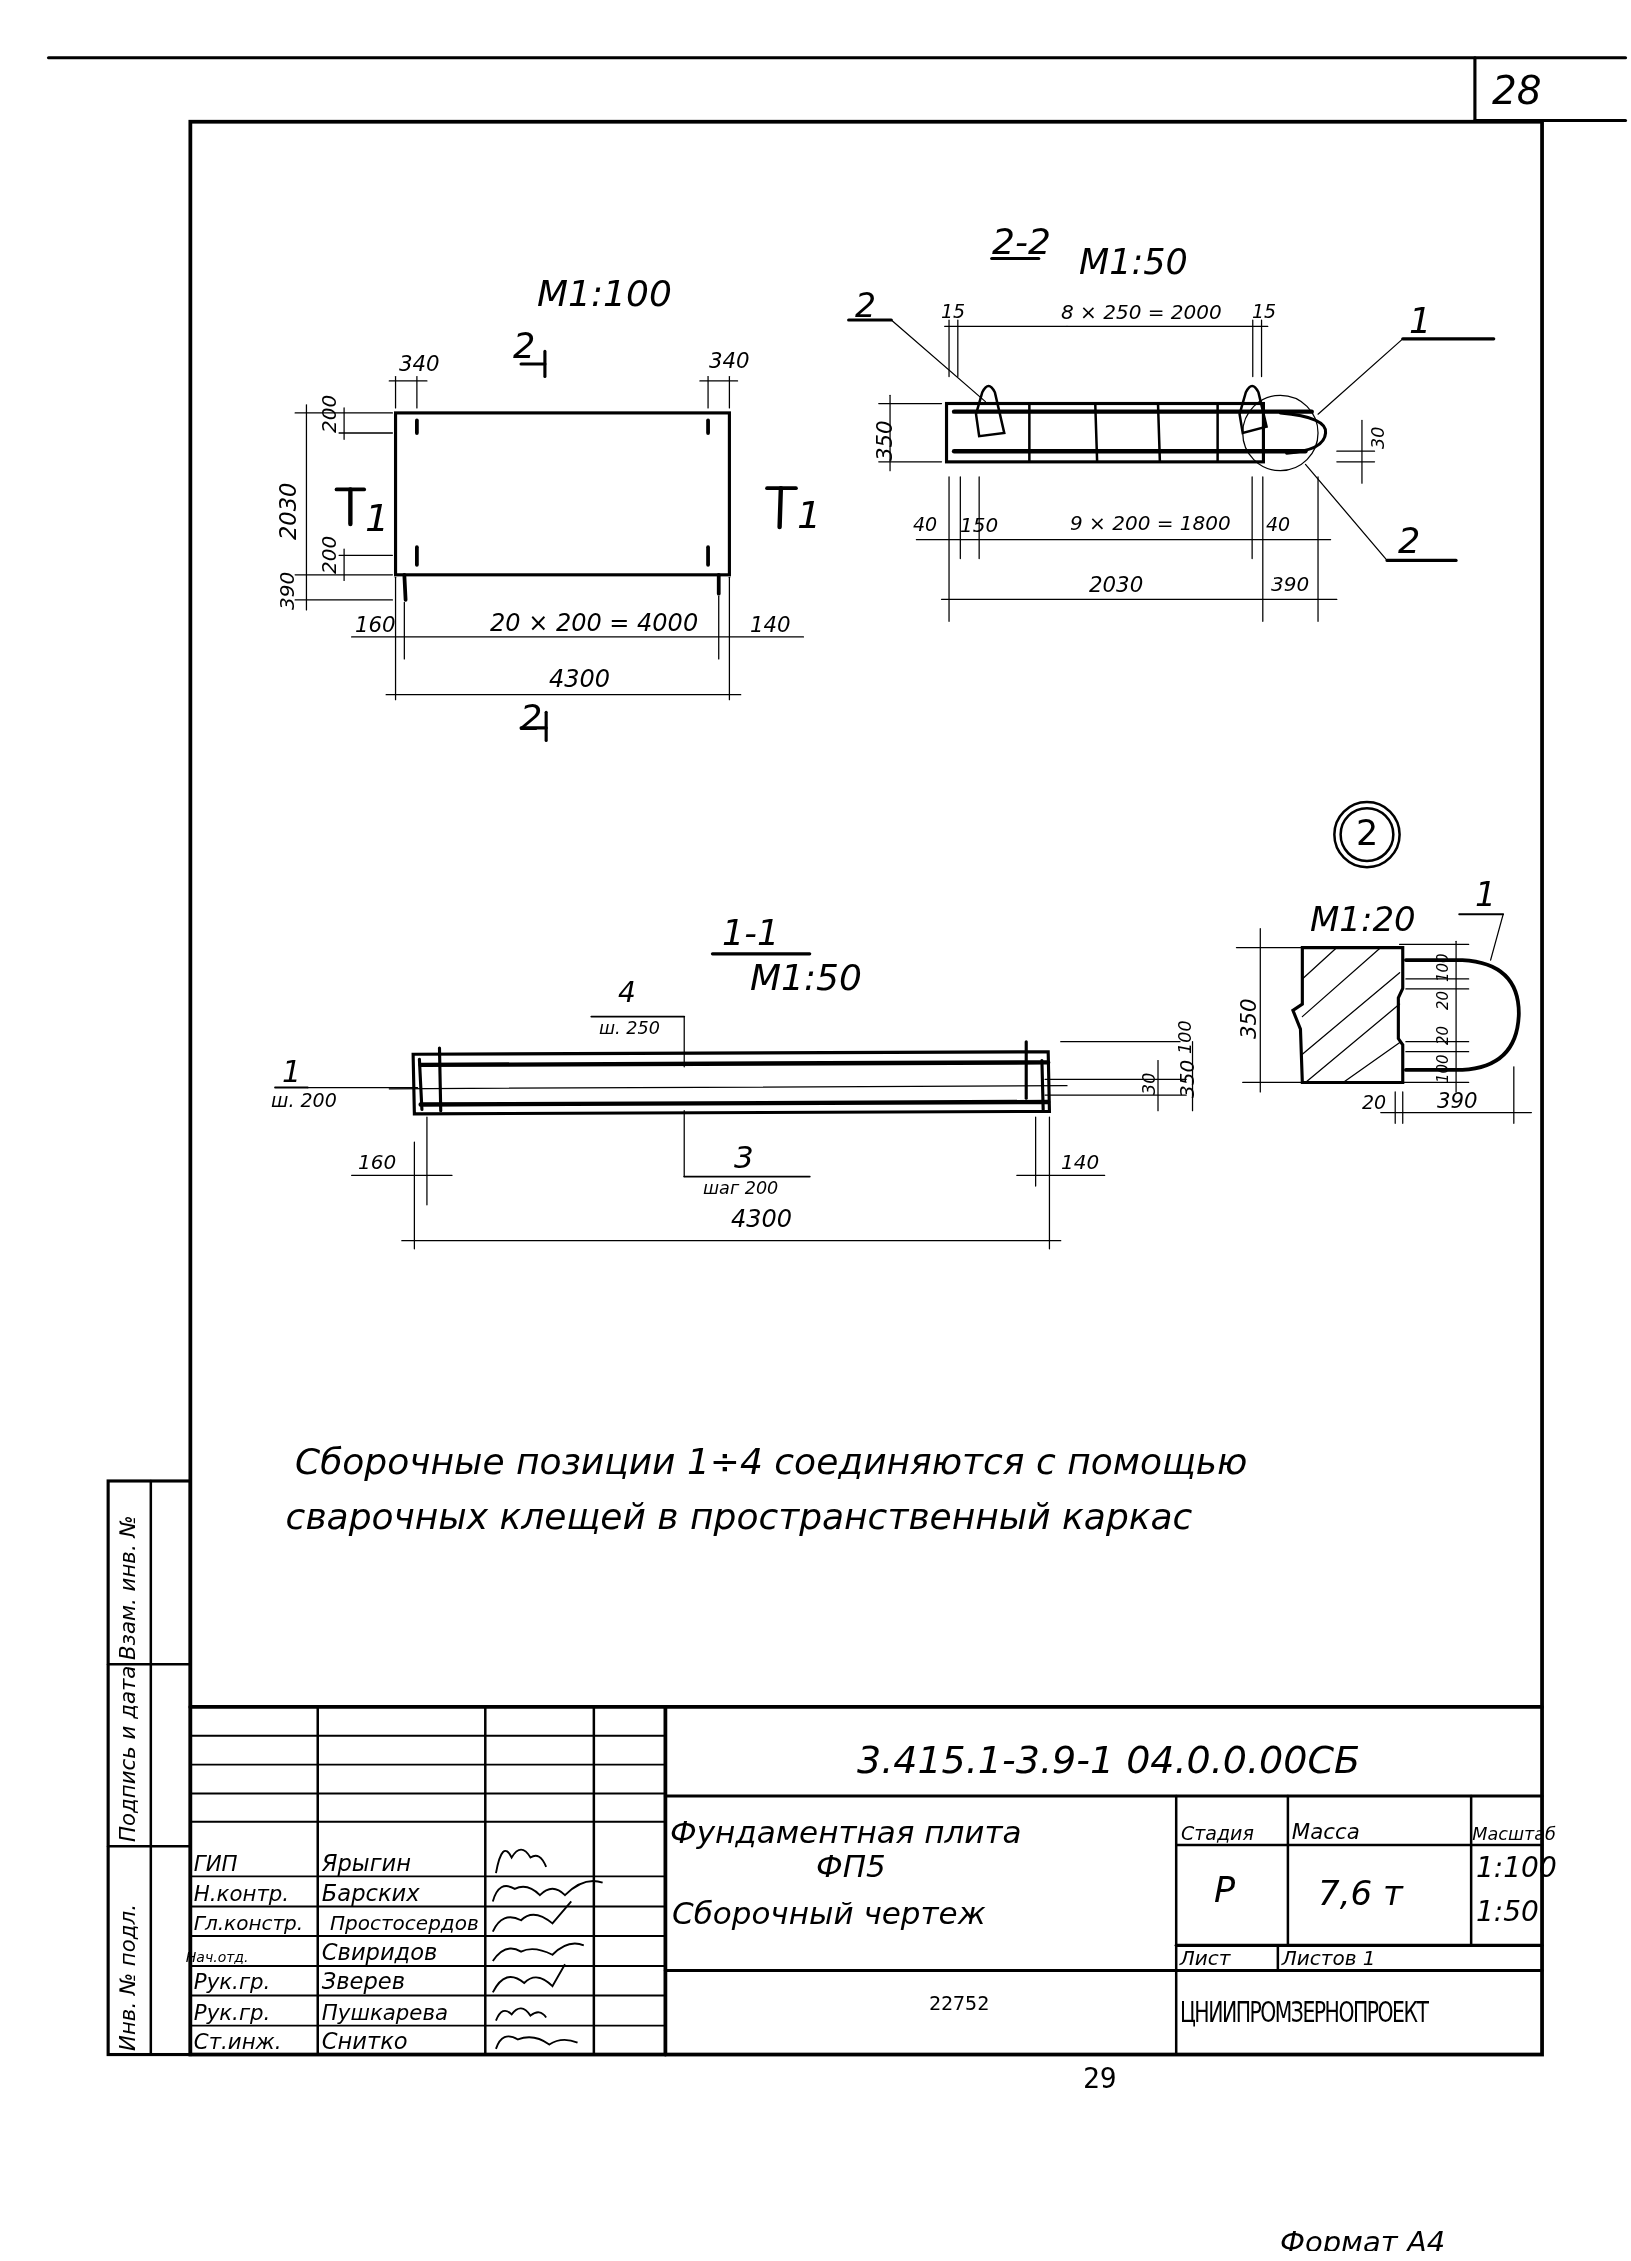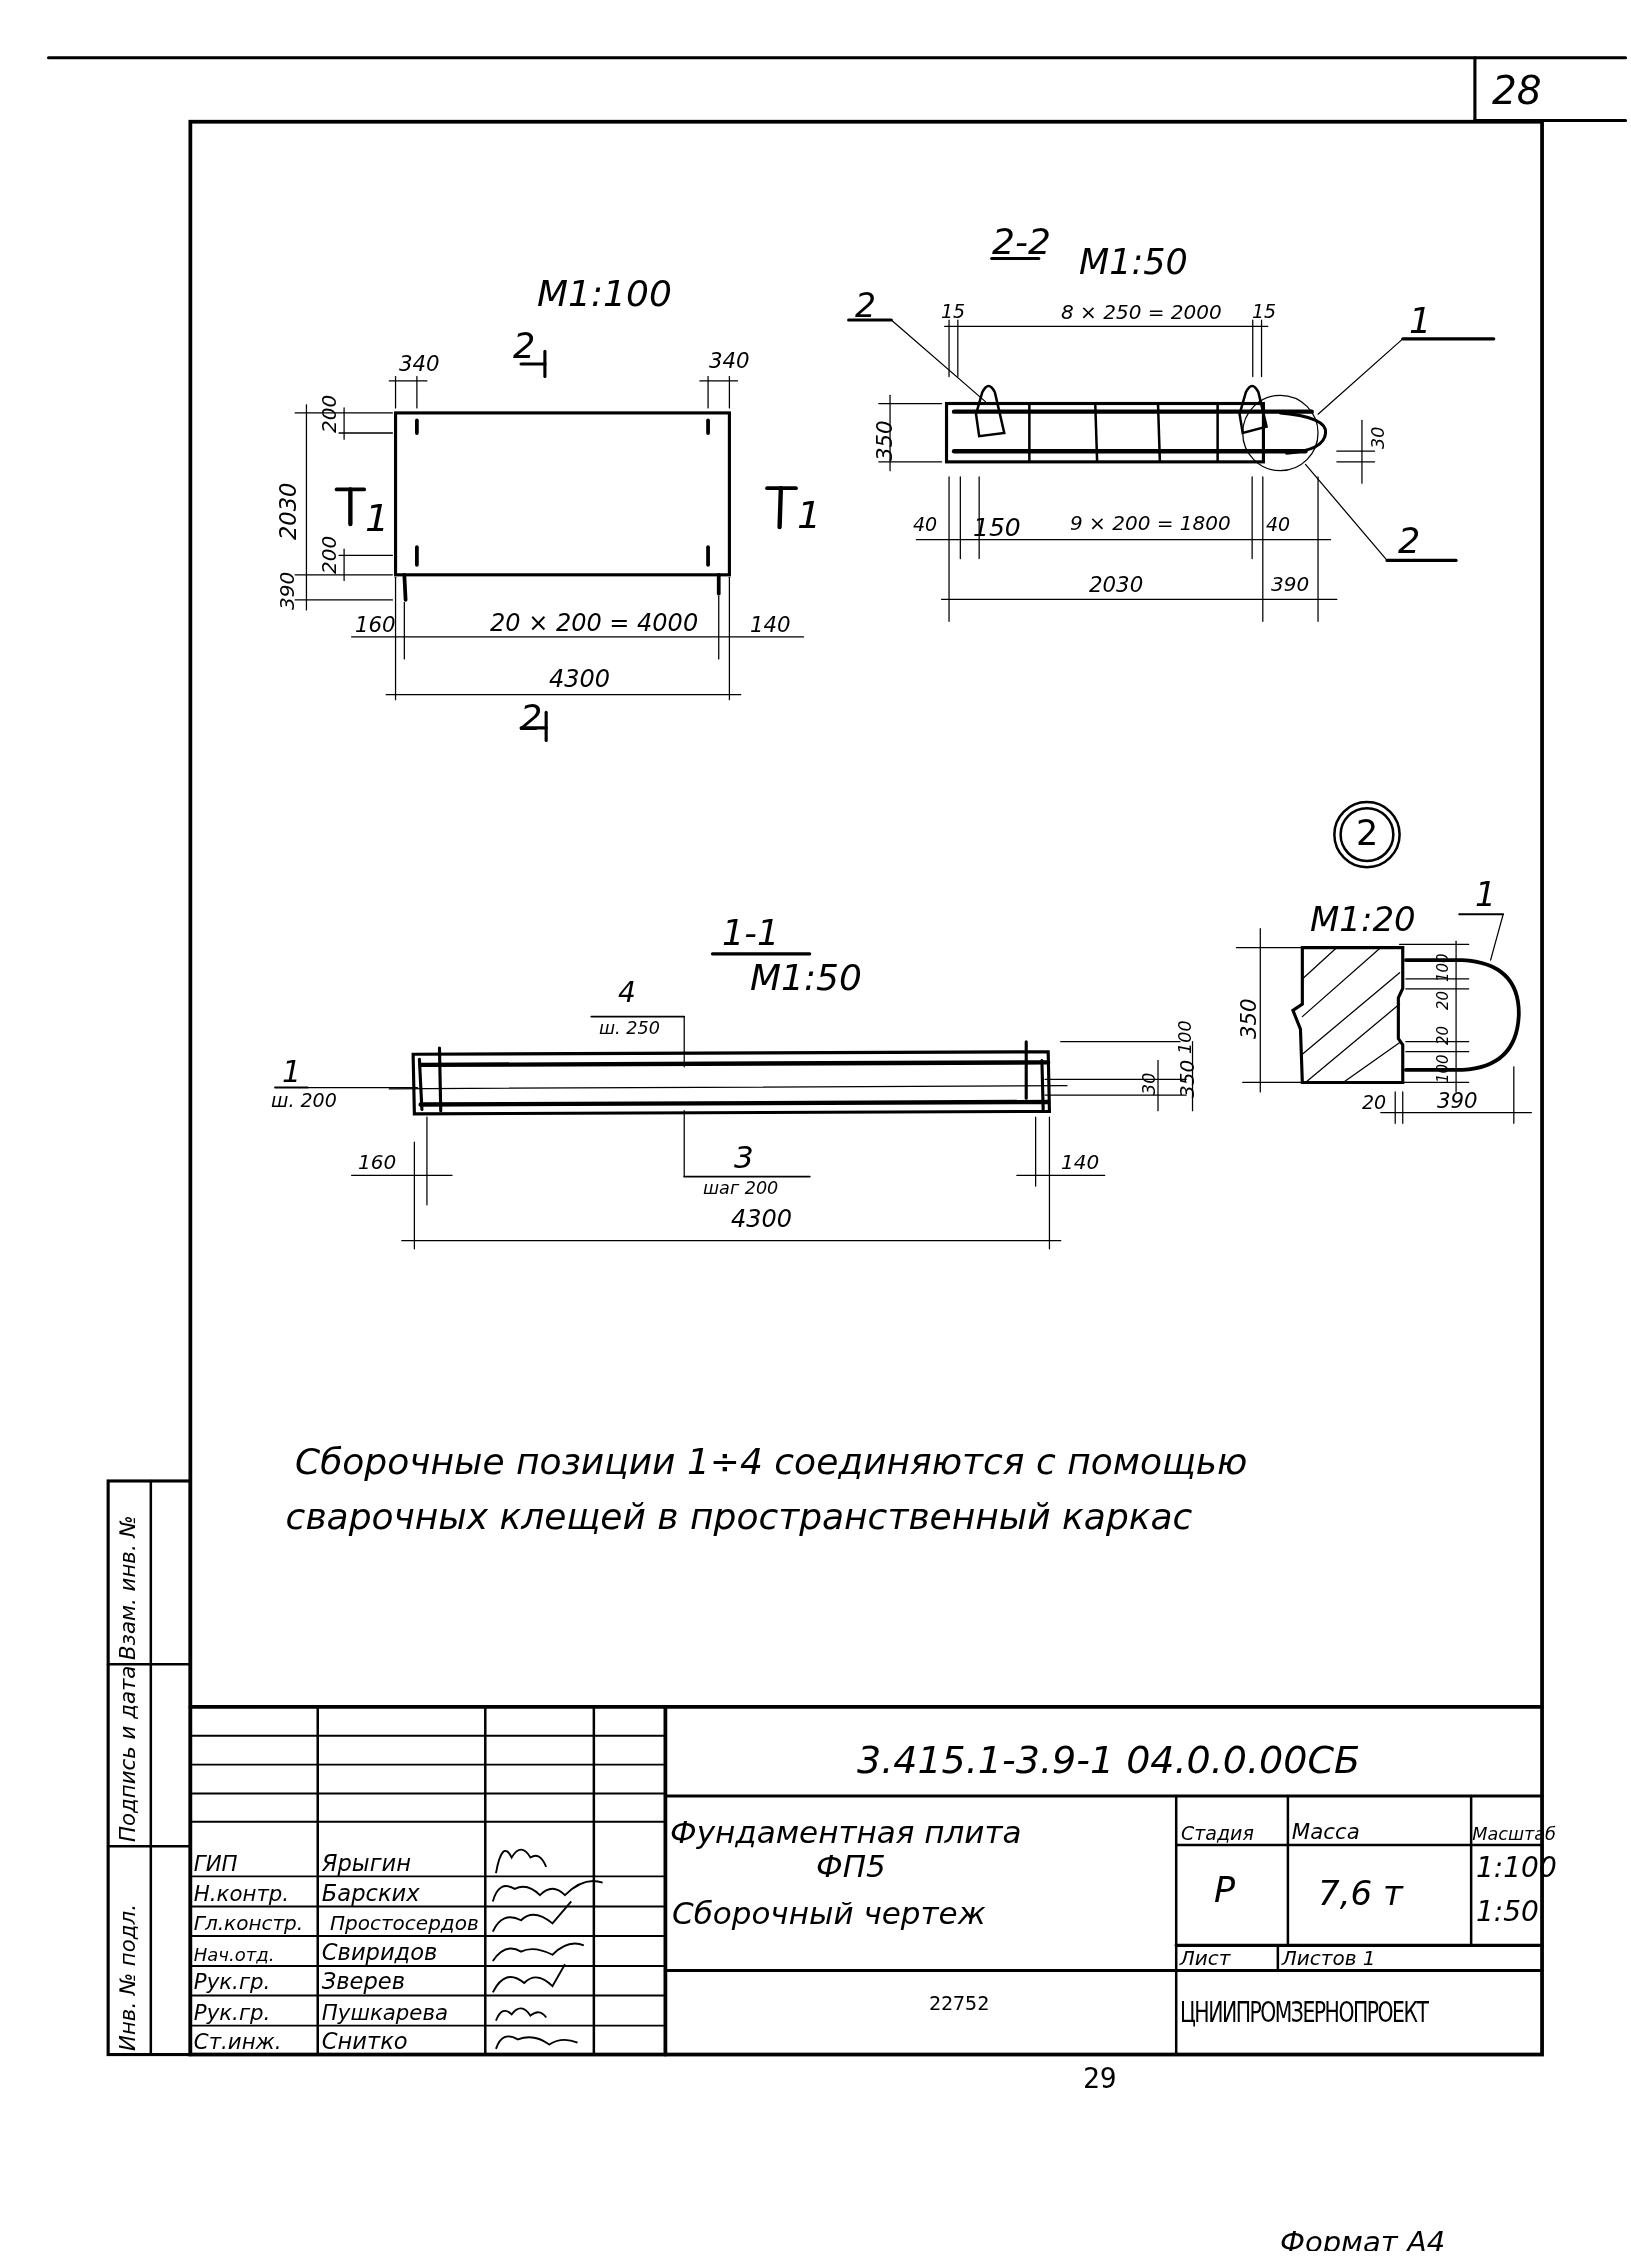--- a/index.html
+++ b/index.html
@@ -233,21 +233,21 @@
 <div class="abs hw" style="left:1079px; top:242px; font-size:35px;">М1:50</div>
 <div class="abs hw" style="left:855px; top:286px; font-size:33px;">2</div>
 <div class="abs hw" style="left:1409px; top:301px; font-size:35px;">1</div>
 <div class="abs hw" style="left:1398px; top:521px; font-size:35px;">2</div>
 <div class="abs hw" style="left:941px; top:300px; font-size:19px;">15</div>
 <div class="abs hw" style="left:1061px; top:300px; font-size:20px;">8 × 250 = 2000</div>
 <div class="abs hw" style="left:1252px; top:300px; font-size:19px;">15</div>
 <div class="vtext" style="left:872px; top:461px; font-size:21.3px;">350</div>
 <div class="vtext" style="left:1368px; top:449px; font-size:17.6px;">30</div>
 <div class="abs hw" style="left:913px; top:513px; font-size:19px;">40</div>
-<div class="abs hw" style="left:960px; top:513px; font-size:25px;padding-left:13px;">150</div>
+<div class="abs hw" style="left:960px; top:513px; font-size:20px;">150</div>
 <div class="abs hw" style="left:1070px; top:511px; font-size:20px;">9 × 200 = 1800</div>
 <div class="abs hw" style="left:1266px; top:513px; font-size:19px;">40</div>
 <div class="abs hw" style="left:1089px; top:572px; font-size:21.3px;">2030</div>
 <div class="abs hw" style="left:1271px; top:572px; font-size:20px;">390</div>
 
 <div class="abs hw" style="left:722px; top:913px; font-size:35px;">1-1</div>
 <div class="abs hw" style="left:750px; top:957px; font-size:36px;">М1:50</div>
 <div class="abs hw" style="left:618px; top:976px; font-size:28px;">4</div>
 <div class="abs hw" style="left:599px; top:1018px; font-size:17.6px;">ш. 250</div>
 <div class="abs hw" style="left:282px; top:1054px; font-size:30px;">1</div>
@@ -281,21 +281,21 @@
 <div class="vtext hw" style="left:115px; top:1842px; font-size:21.3px;">Подпись и дата</div>
 <div class="vtext hw" style="left:115px; top:2051px; font-size:21.3px;">Инв. № подл.</div>
 
 <div>
   <div class="cell hw" style="left:190px; top:1822px; width:127px; height:55px; font-size:21.3px;">ГИП</div>
   <div class="cell hw" style="left:318px; top:1822px; width:168px; height:55px; font-size:22.6px;">Ярыгин</div>
   <div class="cell hw" style="left:190px; top:1877px; width:127px; height:30px; font-size:21.3px;">Н.контр.</div>
   <div class="cell hw" style="left:318px; top:1877px; width:168px; height:30px; font-size:22.6px;">Барских</div>
   <div class="cell hw" style="left:190px; top:1907px; width:127px; height:29.5px; font-size:20px;">Гл.констр.</div>
   <div class="cell hw" style="left:318px; top:1907px; width:168px; height:29.5px; font-size:20px;padding-left:12px;">Простосердов</div>
-  <div class="cell hw" style="left:190px; top:1936px; width:146px; height:30px; font-size:18px;">Нач.отд.</div>
+  <div class="cell hw" style="left:182px; top:1936px; width:146px; height:30px; font-size:14px;">Нач.отд.</div>
   <div class="cell hw" style="left:318px; top:1936px; width:168px; height:30px; font-size:22.6px;">Свиридов</div>
   <div class="cell hw" style="left:190px; top:1966px; width:127px; height:29.5px; font-size:21.3px;">Рук.гр.</div>
   <div class="cell hw" style="left:318px; top:1966px; width:168px; height:29.5px; font-size:22.6px;">Зверев</div>
   <div class="cell hw" style="left:190px; top:1996px; width:127px; height:30px; font-size:21.3px;">Рук.гр.</div>
   <div class="cell hw" style="left:318px; top:1996px; width:168px; height:30px; font-size:21.3px;">Пушкарева</div>
   <div class="cell hw" style="left:190px; top:2026px; width:127px; height:29px; font-size:21.3px;">Ст.инж.</div>
   <div class="cell hw" style="left:318px; top:2026px; width:188px; height:29px; font-size:22.6px;">Снитко</div>
 </div>
 
 <svg class="drw" width="1632" height="2261" viewBox="0 0 2600 3603">

